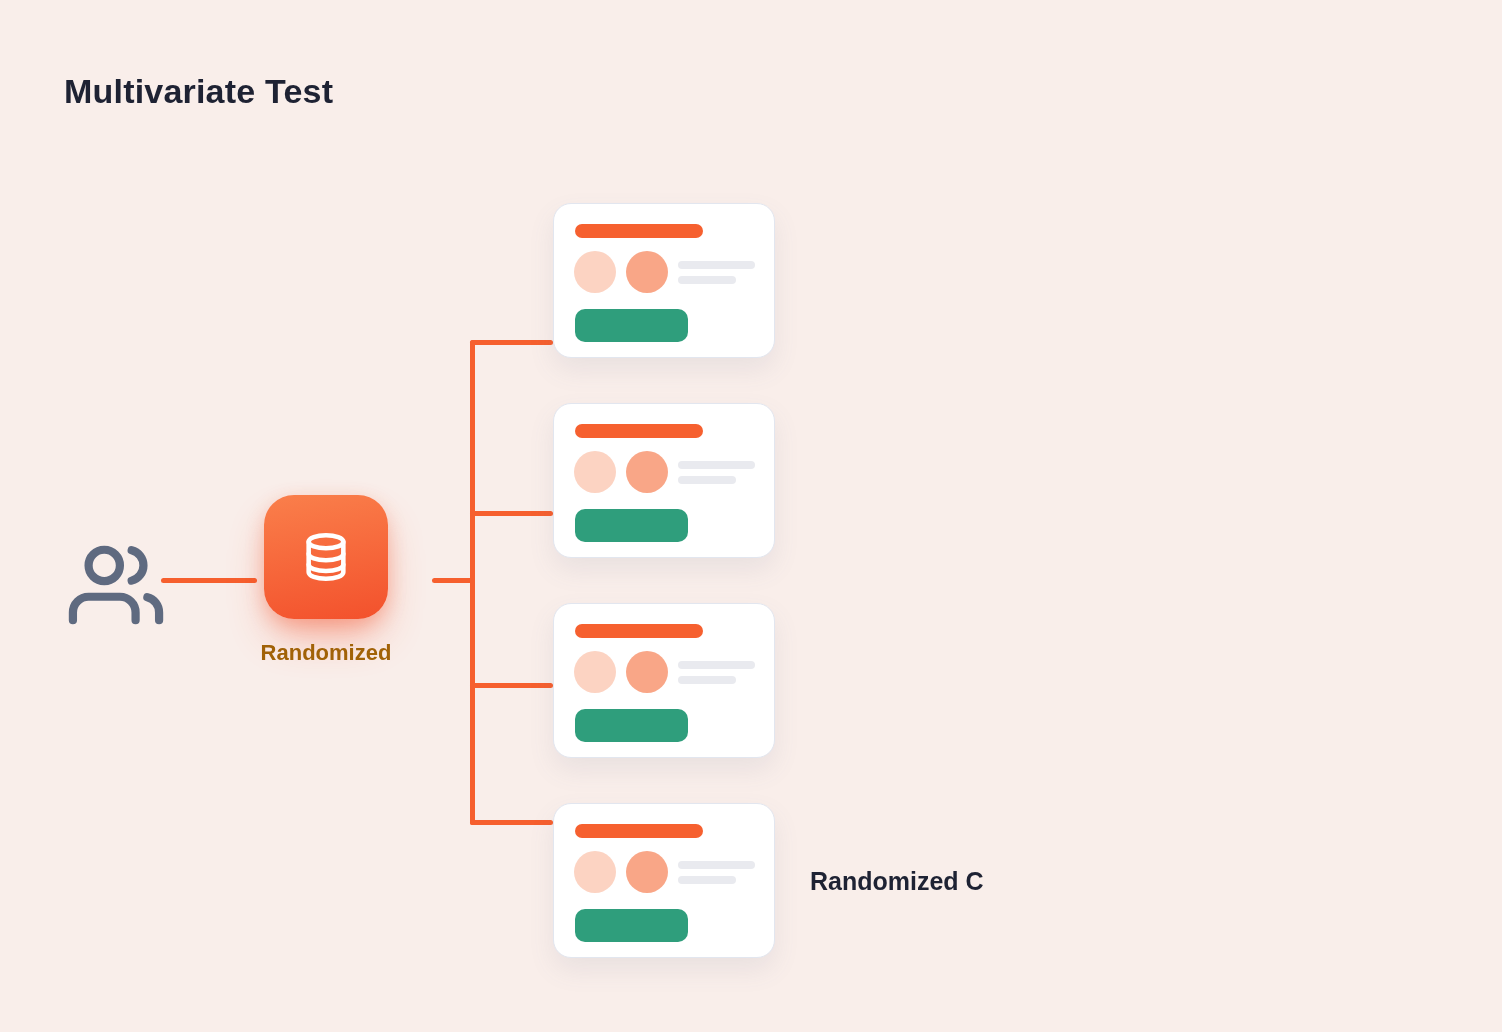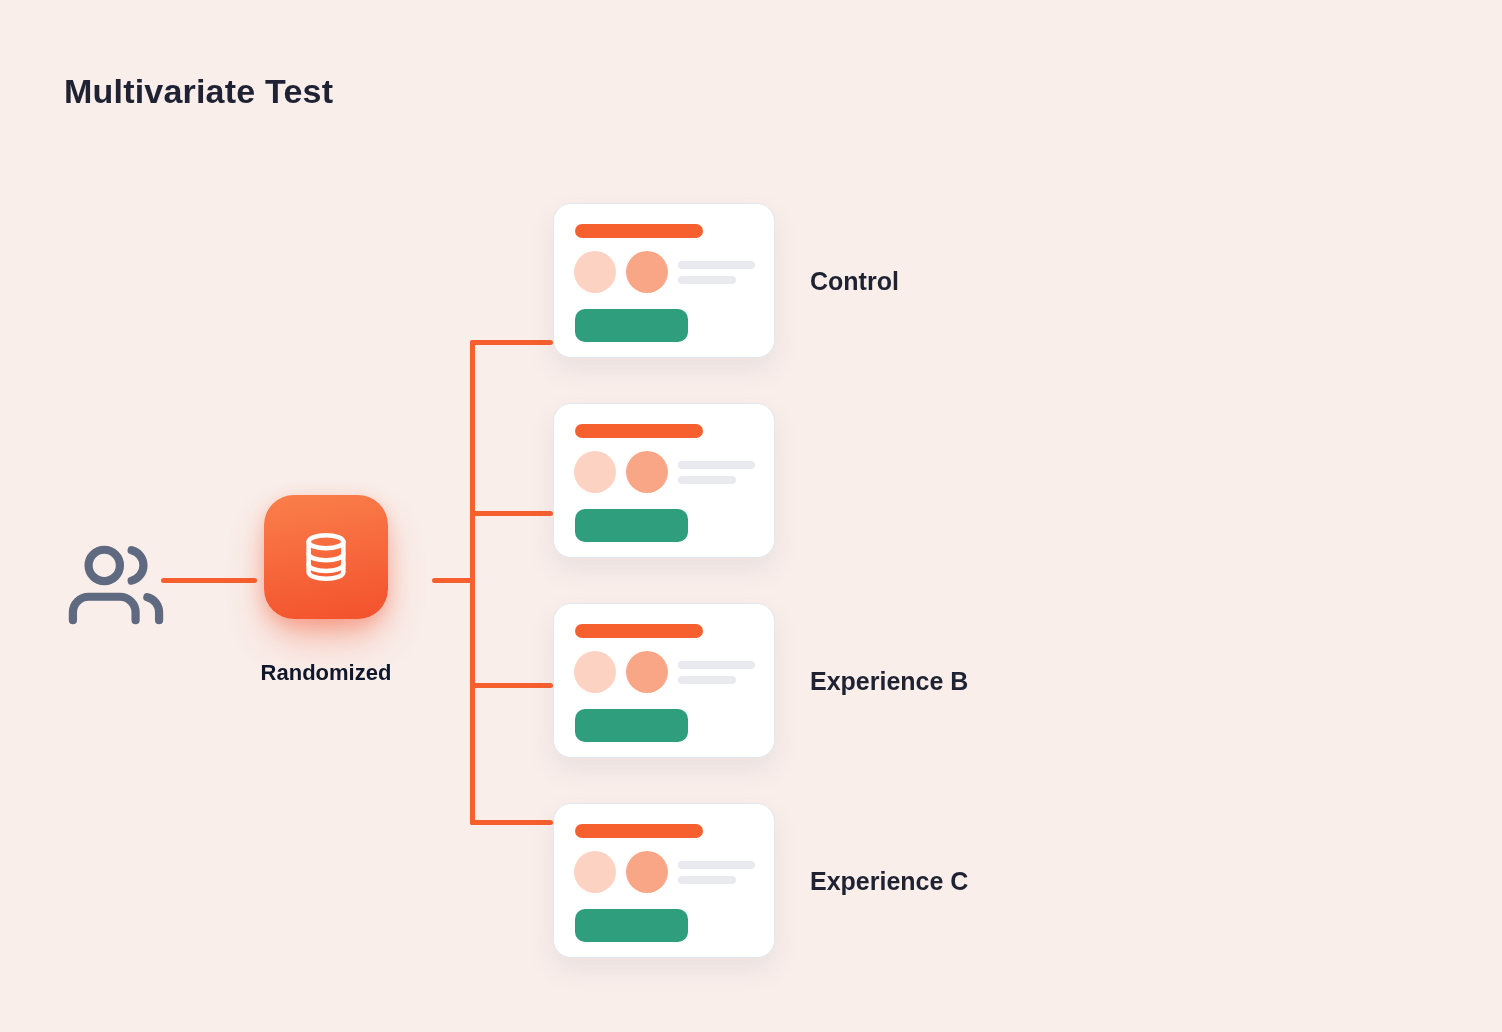--- a/index.html
+++ b/index.html
@@ -63,22 +63,21 @@
   }
   .db-icon { width: 52px; height: 52px; }
   .randomizer-label {
     position: absolute;
     left: 241px;
     top: 640px;
     width: 170px;
     text-align: center;
     font-size: 22px;
     font-weight: bold;
-    color: #0f172a;
-    margin-top: 20px;
+    color: #a16207;
   }
   
   .variant-card {
     position: absolute;
     left: 553px;
     width: 222px;
     height: 155px;
     background: #ffffff;
     border: 1px solid #e2e6ef;
     border-radius: 18px;
@@ -156,44 +155,42 @@
   <div class="randomizer-label">Randomized</div>
 
   <div class="variant-card card-0">
     <div class="sk sk-titlebar"></div>
     <div class="sk sk-avatar sk-avatar-1"></div>
     <div class="sk sk-avatar sk-avatar-2"></div>
     <div class="sk sk-line sk-line-1"></div>
     <div class="sk sk-line sk-line-2"></div>
     <div class="sk sk-button"></div>
   </div>
-  <div class="variant-label label-0">Control</div>
 
   <div class="variant-card card-1">
     <div class="sk sk-titlebar"></div>
     <div class="sk sk-avatar sk-avatar-1"></div>
     <div class="sk sk-avatar sk-avatar-2"></div>
     <div class="sk sk-line sk-line-1"></div>
     <div class="sk sk-line sk-line-2"></div>
     <div class="sk sk-button"></div>
   </div>
 
   <div class="variant-card card-2">
     <div class="sk sk-titlebar"></div>
     <div class="sk sk-avatar sk-avatar-1"></div>
     <div class="sk sk-avatar sk-avatar-2"></div>
     <div class="sk sk-line sk-line-1"></div>
     <div class="sk sk-line sk-line-2"></div>
     <div class="sk sk-button"></div>
   </div>
-  <div class="variant-label label-2">Experience B</div>
 
   <div class="variant-card card-3">
     <div class="sk sk-titlebar"></div>
     <div class="sk sk-avatar sk-avatar-1"></div>
     <div class="sk sk-avatar sk-avatar-2"></div>
     <div class="sk sk-line sk-line-1"></div>
     <div class="sk sk-line sk-line-2"></div>
     <div class="sk sk-button"></div>
   </div>
-  <div class="variant-label label-3">Experience C</div>
+  <div class="variant-label label-3">Randomized C</div>
 
 </div>
 
 </body></html>

